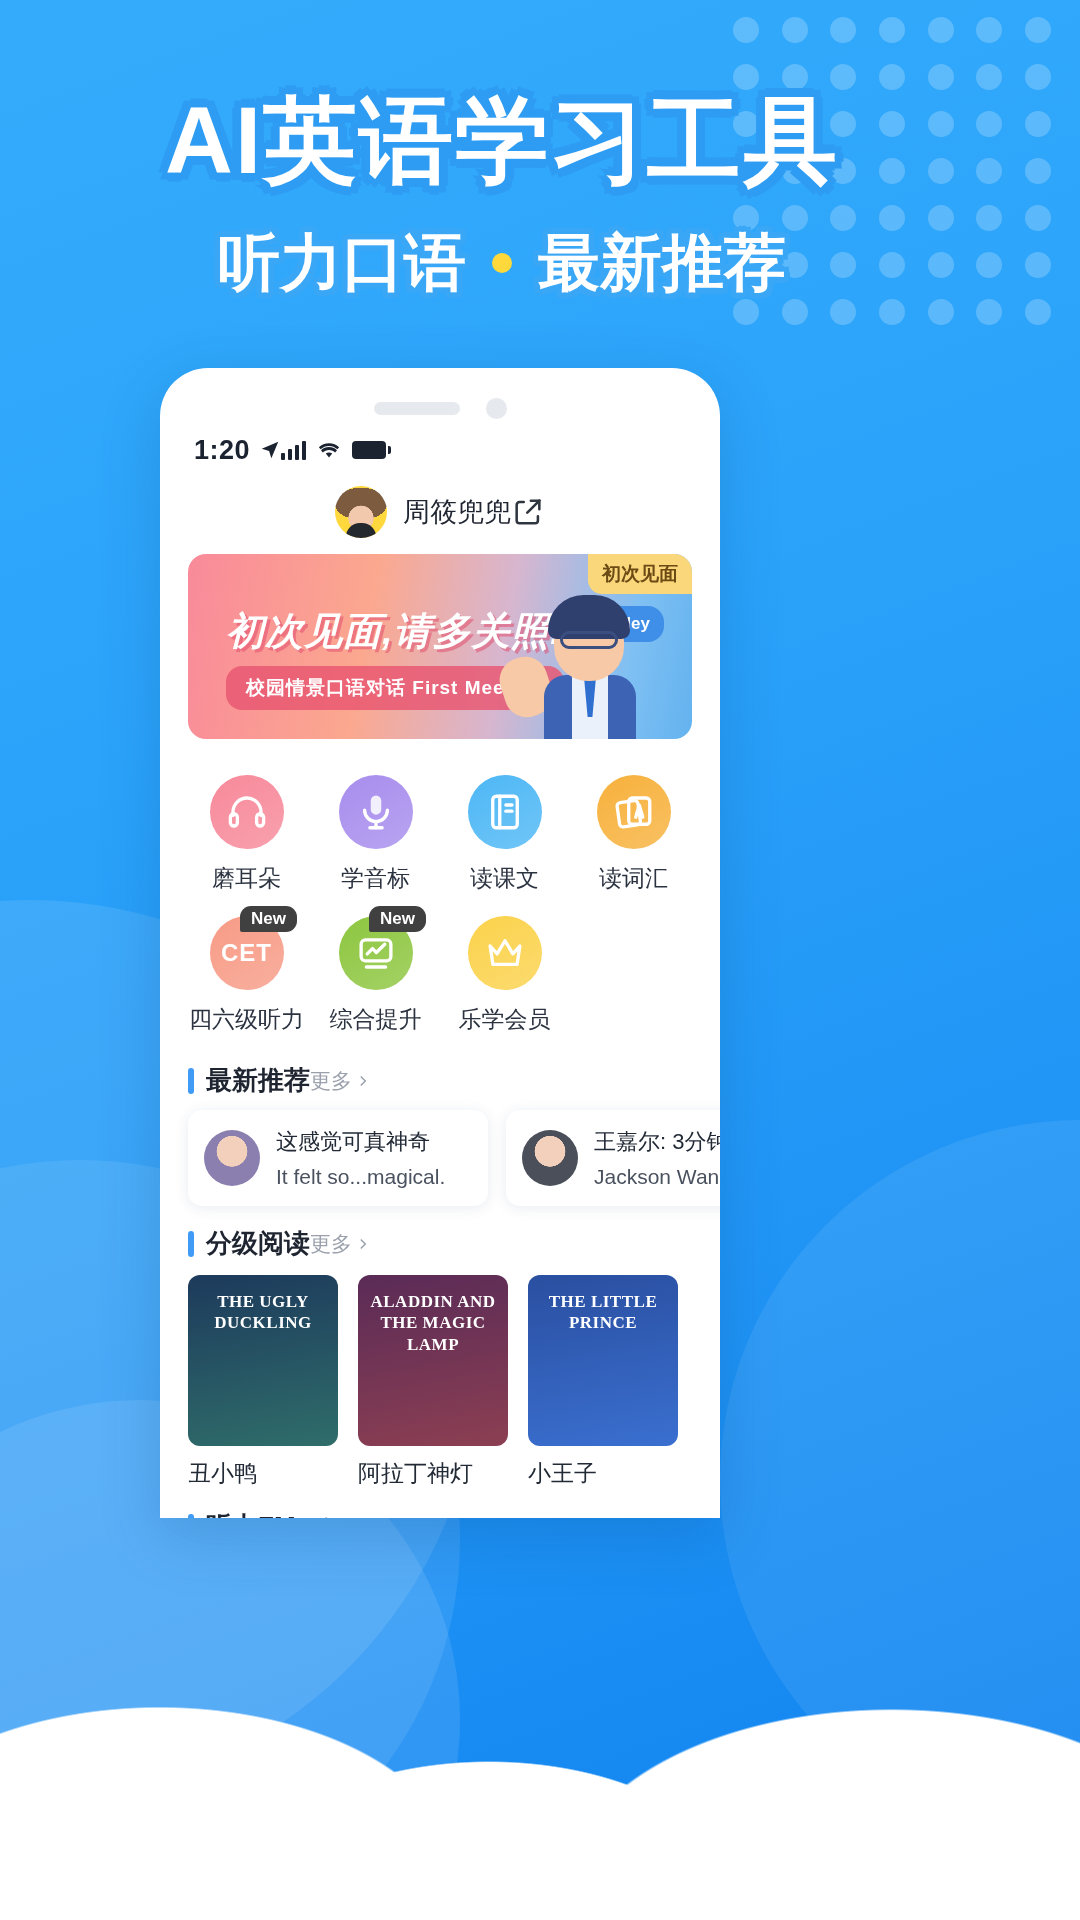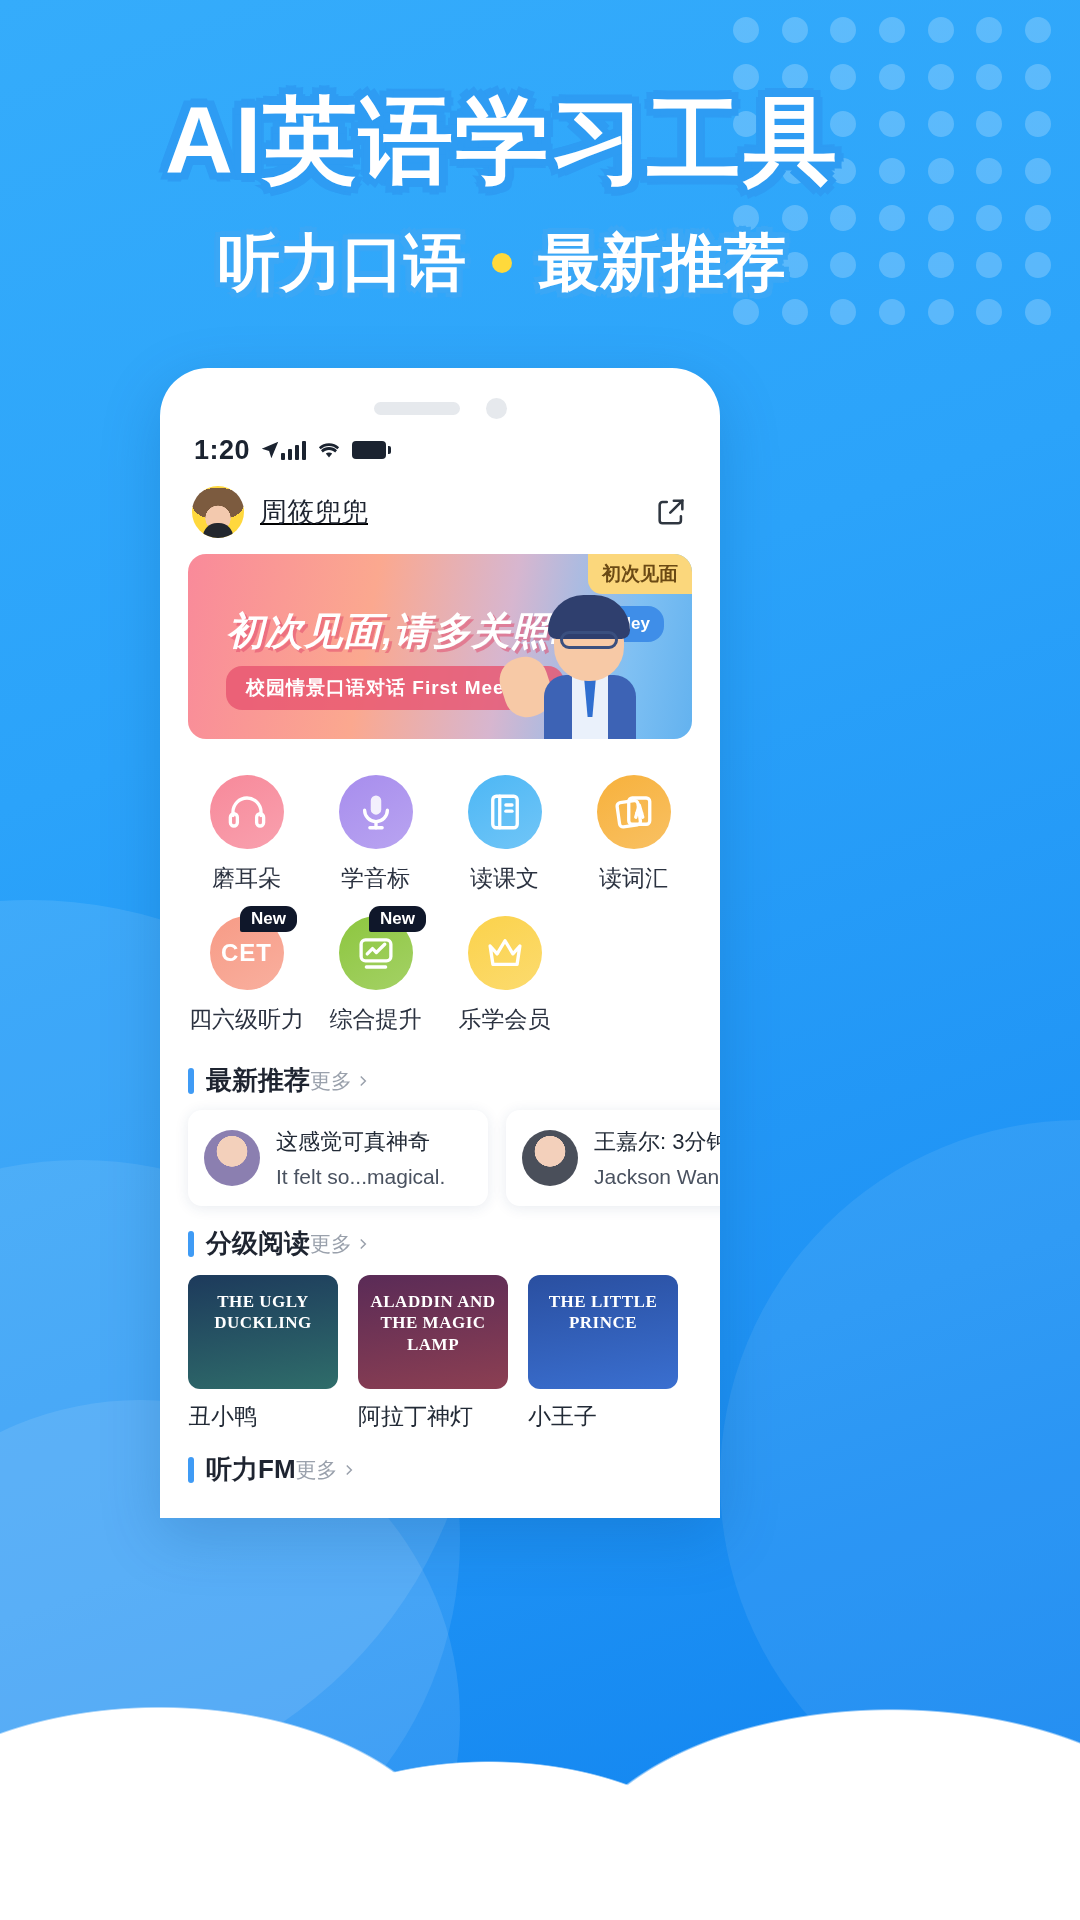--- a/index.html
+++ b/index.html
@@ -84,21 +84,21 @@
   }
   .sb-left { display: flex; align-items: center; gap: 9px; }
   .sb-time { font-size: 27px; font-weight: 700; color: #1b2330; letter-spacing: .5px; }
   .sb-right { display: flex; align-items: center; gap: 11px; }
   .sig { display: flex; align-items: flex-end; gap: 3px; height: 20px; }
   .sig b { width: 4px; background: #1b2330; border-radius: 1px; display: block; }
   .sig b:nth-child(1){height:7px}.sig b:nth-child(2){height:11px}.sig b:nth-child(3){height:15px}.sig b:nth-child(4){height:19px}
   .batt { width: 34px; height: 18px; border-radius: 4px; background: #1b2330; position: relative; }
   .batt:after { content:""; position:absolute; right:-5px; top:5px; width:3px;height:8px;background:#1b2330;border-radius:0 2px 2px 0;}
 
-  .appheader { display:flex; align-items:center; justify-content: space-between; padding: 18px 32px 10px 32px; text-decoration: underline; }
+  .appheader { display:flex; align-items:center; justify-content: center; padding: 18px 32px 10px 32px; }
   .user { display:flex; align-items:center; gap: 16px; }
   .avatar {
     width: 52px; height: 52px; border-radius: 50%;
     background: radial-gradient(circle at 50% 62%, #f3c9ae 0 30%, transparent 31%),
                 radial-gradient(ellipse 26px 16px at 50% 34%, #7c5b3f 0 100%, transparent 100%),
                 #ffd83d;
     position: relative; overflow: hidden; flex: 0 0 auto;
   }
   .avatar:after { content:""; position:absolute; left:11px; bottom:0; width:30px;height:15px;background:#23272e;border-radius:14px 14px 0 0;}
   .uname { font-size: 27px; color: #1e2430; font-weight: 500; }
@@ -135,21 +135,21 @@
     position:absolute; right:28px; top:52px; background:#3f8ee8; color:#fff;
     font-size:17px; font-weight:700; padding:8px 14px; border-radius:16px;
   }
 
   
   .grid { display:grid; grid-template-columns: repeat(4,1fr); padding: 26px 22px 2px 22px; row-gap: 6px; }
   .gitem { display:flex; flex-direction:column; align-items:center; position:relative; padding: 10px 0 6px; }
   .gcircle { width:74px;height:74px;border-radius:50%; display:flex;align-items:center;justify-content:center; }
   .glabel { margin-top: 14px; font-size:23px; color:#2b3240; }
   .newbadge {
-    position:absolute; right: 14px; top: 0px; background:#0f172a; color:#fff;
+    position:absolute; right: 14px; top: 0px; background:#404040; color:#fff;
     font-size:17px; font-weight:700; padding:3px 11px; border-radius:11px 11px 11px 2px;
   }
   .gicon { width:42px; height:42px; color:#fff; }
   .cet-text { color:#fff; font-weight:800; font-size:24px; letter-spacing:1px; }
 
   
   .sec { display:flex; align-items:center; padding: 20px 30px 10px 28px; }
   .sec-l { display:flex; align-items:center; gap:12px; }
   .sec-bar { width:6px; height:26px; border-radius:3px; background:#3f9bf5; }
   .sec-t { font-size:26px; font-weight:700; color:#1e2430; }
@@ -161,21 +161,21 @@
     flex:0 0 300px; background:#fff; border-radius:14px; box-shadow: 0 2px 14px rgba(30,60,110,.10);
     padding: 18px 16px; display:flex; align-items:center; gap:16px; height:96px;
   }
   .recthumb { width:56px;height:56px;border-radius:50%; flex:0 0 auto; }
   .rec-t1 { font-size:22px; color:#222a36; }
   .rec-t2 { font-size:21px; color:#4a5260; margin-top:8px; }
 
   
   .books { display:flex; gap:20px; padding: 4px 0 0 28px; }
   .book { flex:0 0 150px; }
-  .bcover { width:150px;height:114px;border-radius:12px; position:relative; overflow:hidden; display:flex; align-items:flex-start; justify-content:center; }
+  .bcover { width:150px;height:171px;border-radius:12px; position:relative; overflow:hidden; display:flex; align-items:flex-start; justify-content:center; }
   .bct { margin-top:16px; color:#fff; font-size:17px; font-weight:700; text-align:center; line-height:1.25; font-family:"Liberation Serif", serif; letter-spacing:.5px; padding:0 8px;}
   .bname { margin-top:12px; font-size:23px; color:#222a36; text-align:left; }
 </style>
 </head>
 <body>
 
 <div class="stage">
 
   <div class="wave w1"></div>
   <div class="wave w2"></div>

